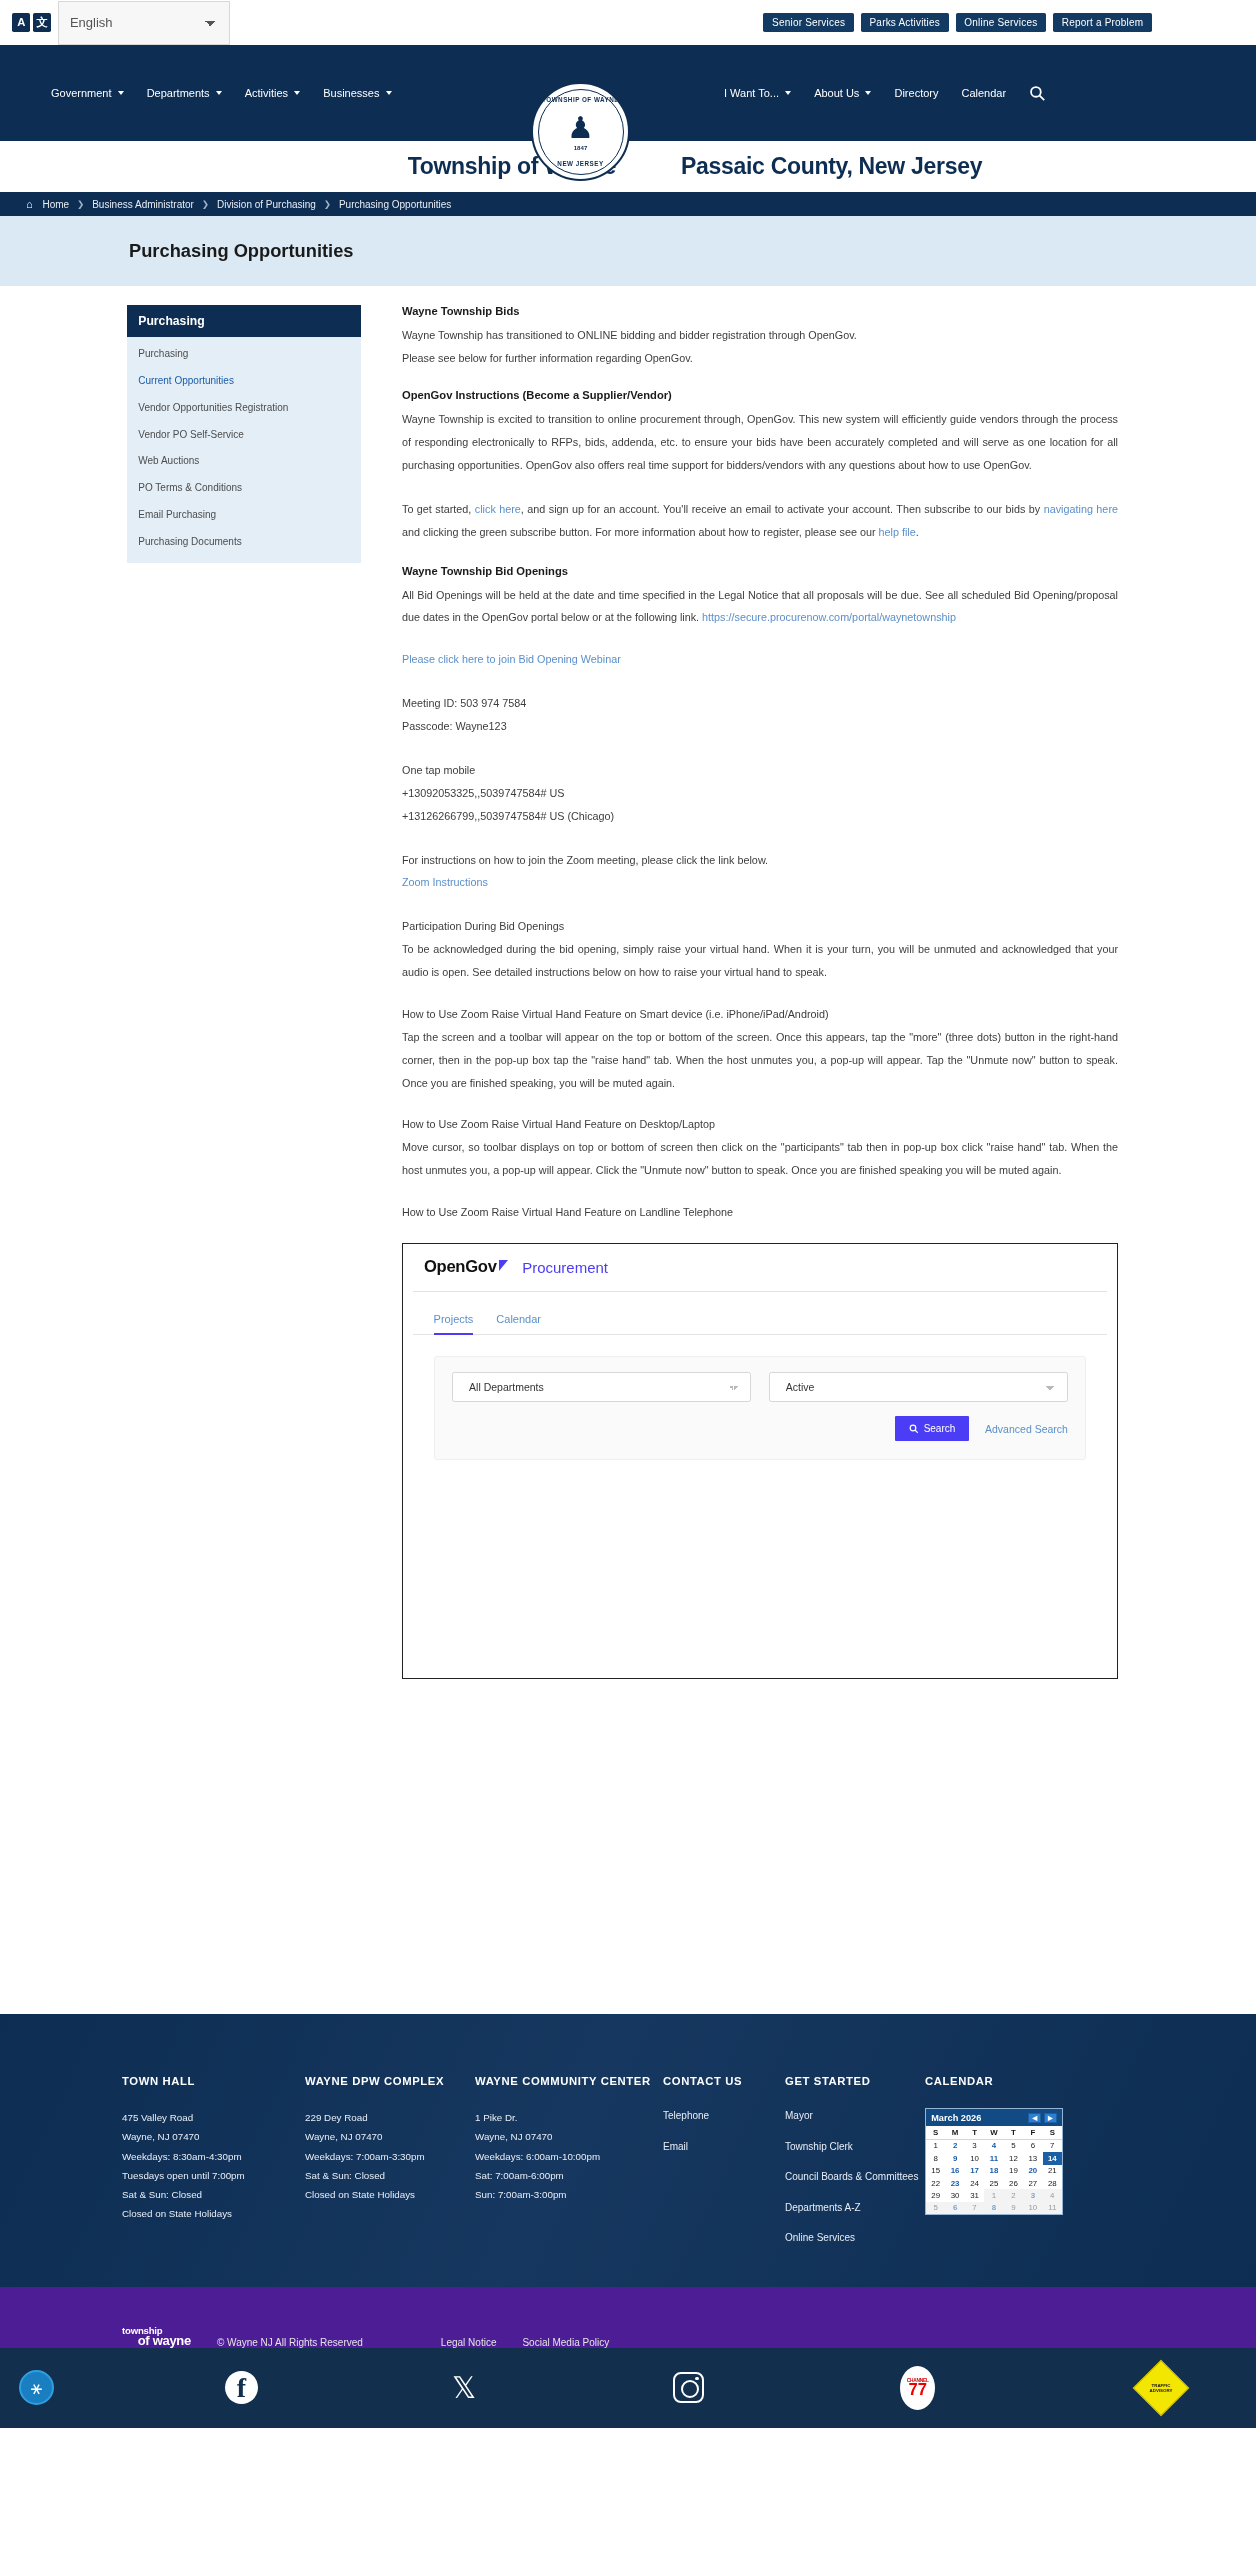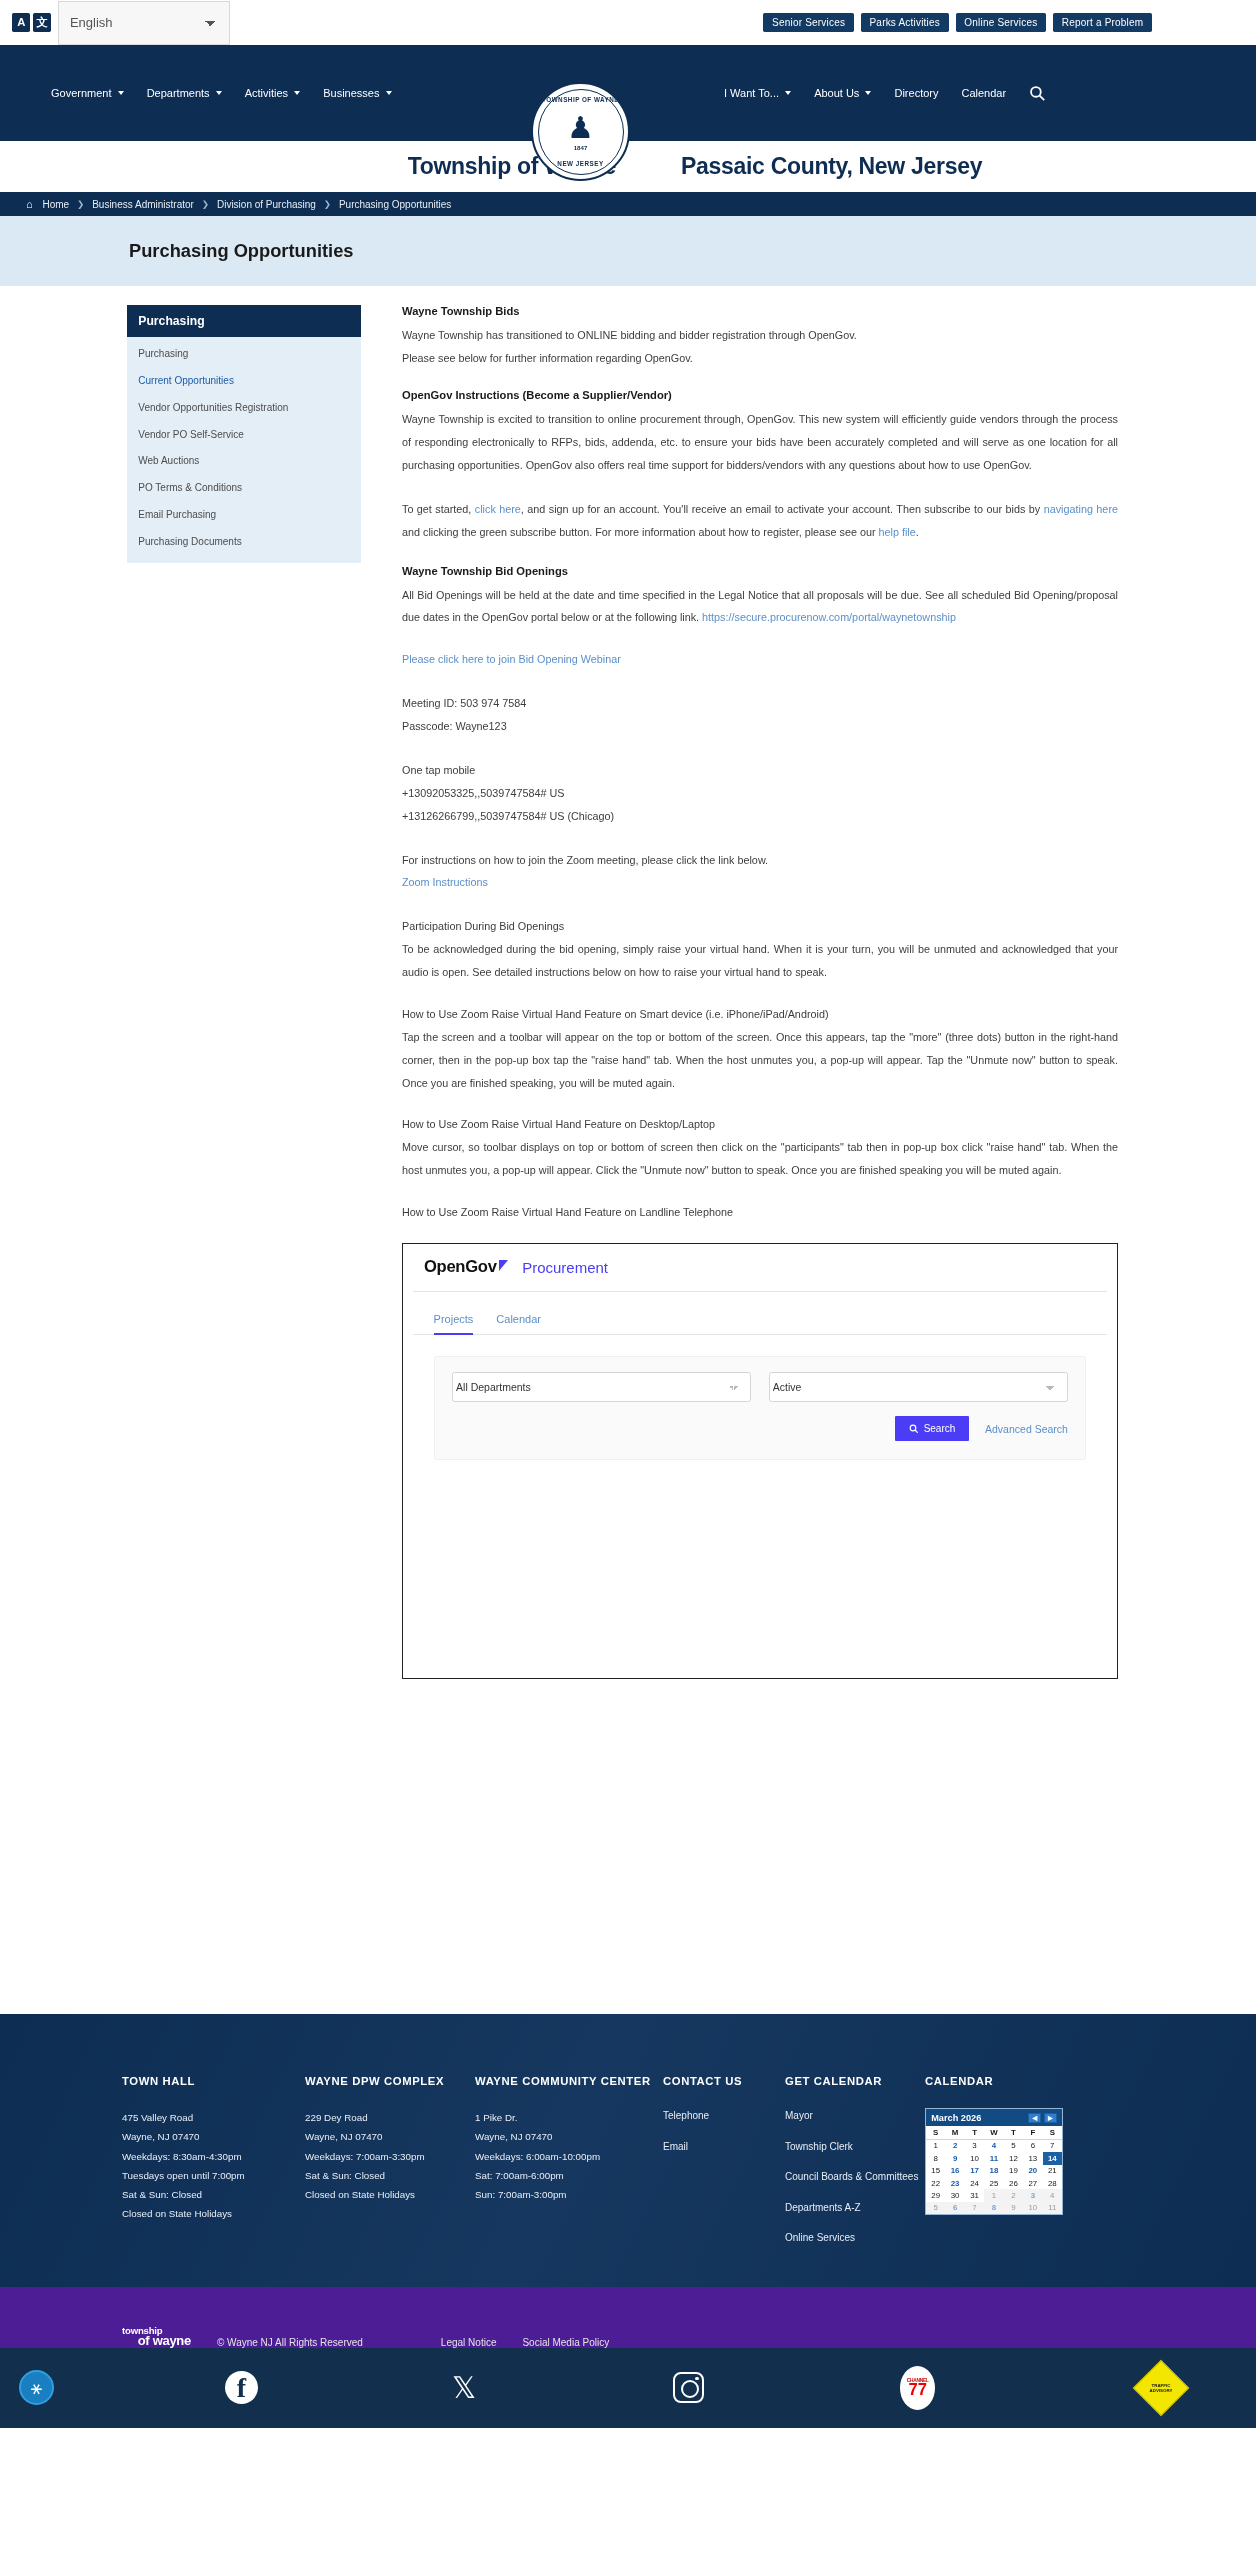--- a/index.html
+++ b/index.html
@@ -279,21 +279,21 @@
   .og-row { display: flex; gap: 17.5px; }
   .og-select {
     flex: 1;
     height: 30px;
     border: 0.9px solid #d6d6d6;
     border-radius: 2.6px;
     background: #fff;
     font-family: "Liberation Sans", sans-serif;
     font-size: 10.5px;
     color: #333;
-    padding: 0 3px;
+    padding: 0 16px;
     appearance: none;
     -webkit-appearance: none;
     background-image: linear-gradient(45deg, transparent 50%, #b9b9b9 50%), linear-gradient(135deg, #b9b9b9 50%, transparent 50%);
     background-position: calc(100% - 16.6px) 13px, calc(100% - 12.2px) 13px;
     background-size: 4.4px 4.4px, 4.4px 4.4px;
     background-repeat: no-repeat;
   }
   .og-actions {
     display: flex;
     justify-content: flex-end;
@@ -715,21 +715,21 @@
       <div class="f-line">Sun: 7:00am-3:00pm</div>
     </div>
 
     <div class="f-col c4">
       <div class="f-head">CONTACT US</div>
       <a class="f-link" href="#">Telephone</a>
       <a class="f-link" href="#">Email</a>
     </div>
 
     <div class="f-col c5">
-      <div class="f-head">GET CALENDAR</div>
+      <div class="f-head">GET STARTED</div>
       <a class="f-link" href="#">Mayor</a>
       <a class="f-link" href="#">Township Clerk</a>
       <a class="f-link" href="#">Council Boards &amp; Committees</a>
       <a class="f-link" href="#">Departments A-Z</a>
       <a class="f-link" href="#">Online Services</a>
     </div>
 
     <div class="f-col c6">
       <div class="f-head">CALENDAR</div>
       <div class="cal">

